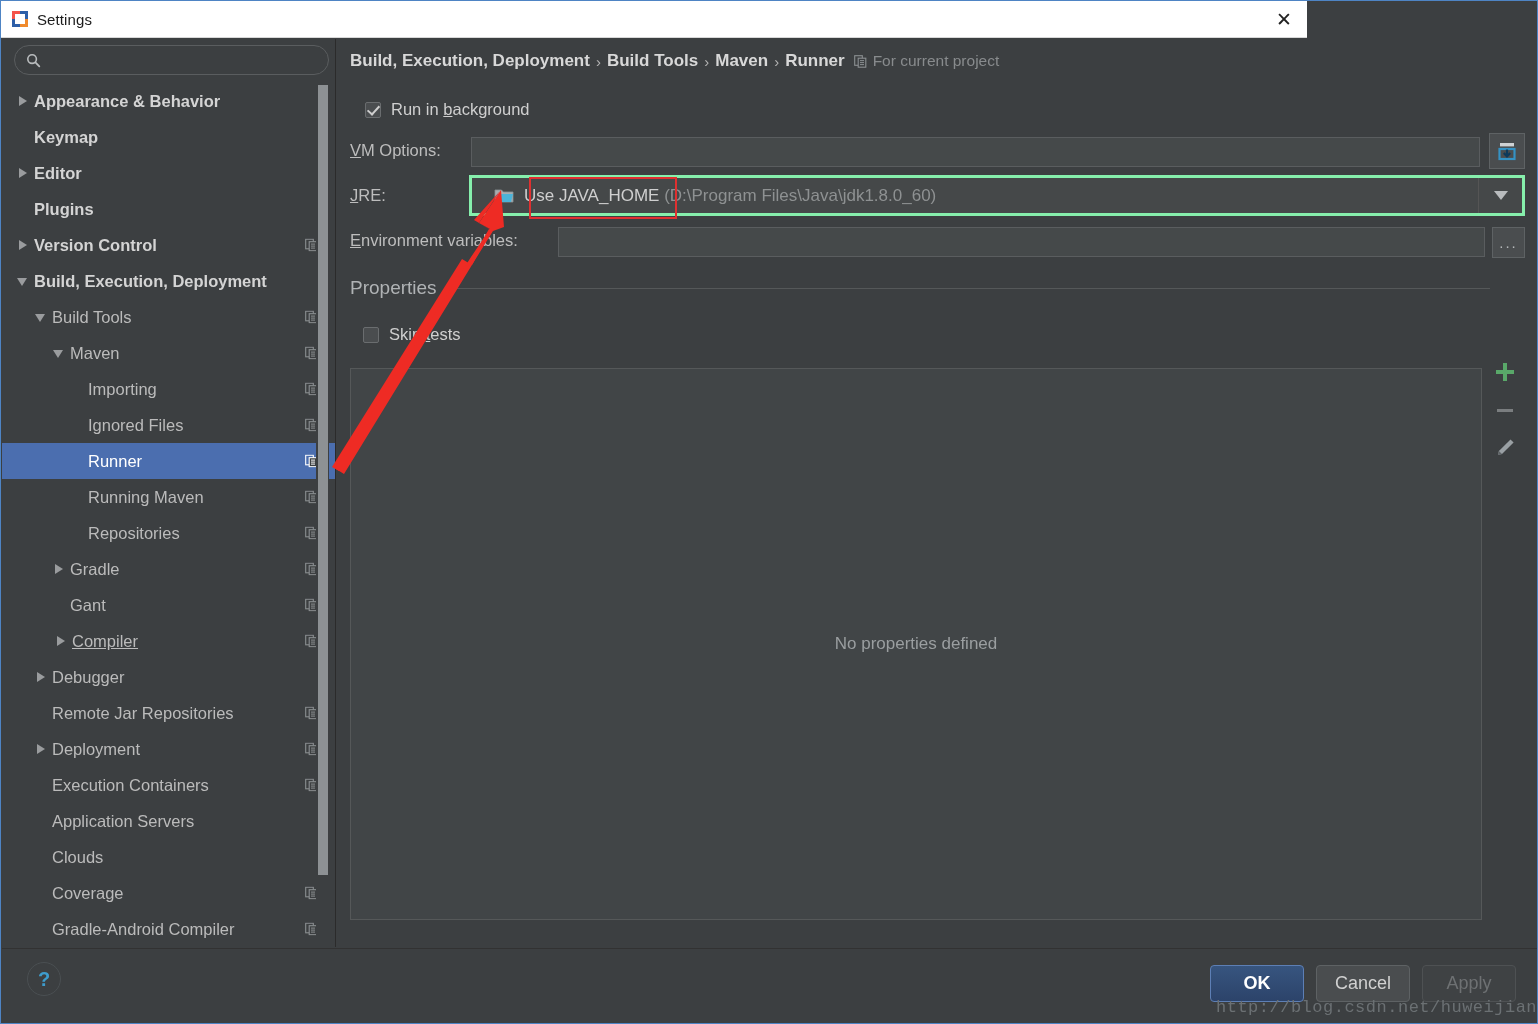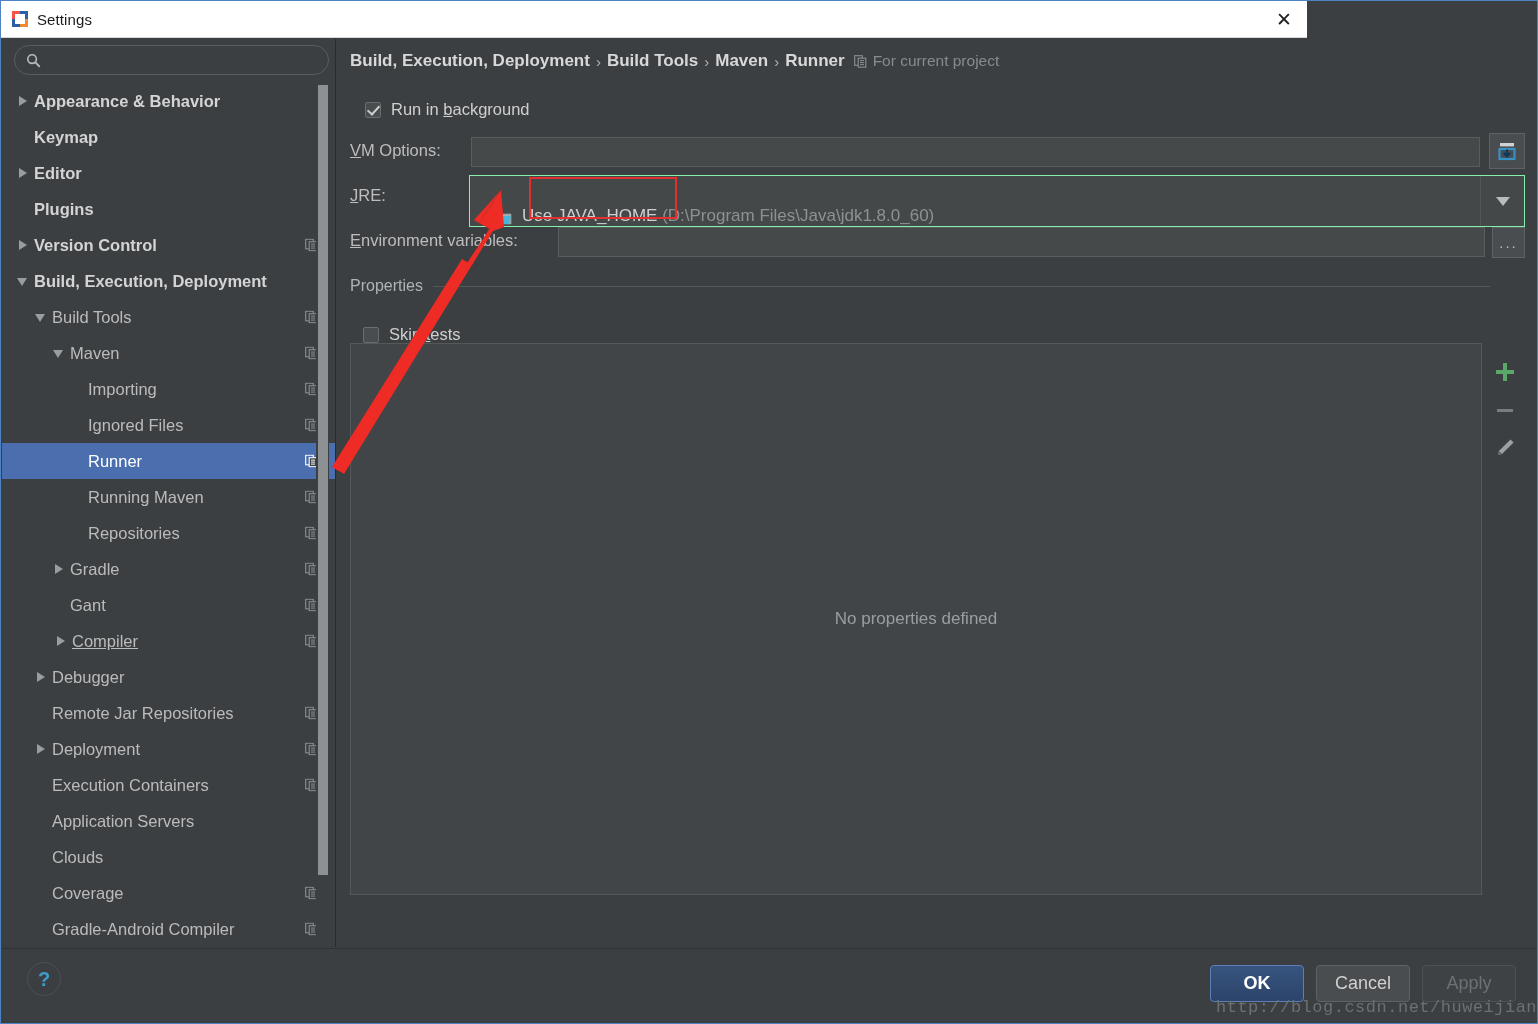--- a/index.html
+++ b/index.html
@@ -165,23 +165,23 @@
   .fld-label { font-size: 16.5px; color: #bdbdbd; white-space: nowrap; }
 
   .textfield {
     background: #45494a;
     border: 1px solid #5a5d5f;
     height: 30px;
   }
 
   .combo {
     background: #454849;
-    border: 1px solid #86efac;
-    height: 52px;
-    display: flex; align-items: flex-end;
+    border: 3px solid #86efac;
+    height: 41px;
+    display: flex; align-items: center;
     position: relative;
   }
   .combo-ico { width: 20px; height: 17px; margin-left: 22px; margin-right: 10px; flex:none; }
   .combo-text { font-size: 17px; color: #cfcfcf; white-space: nowrap; }
   .combo-text .dim { color: #8e9192; }
   .combo-arrow {
     position: absolute; right: 0; top: 0; bottom: 0; width: 44px;
     display: flex; align-items: center; justify-content: center;
     border-left: 1px solid #555; background: #454849;
   }
@@ -189,25 +189,25 @@
     content: ""; border-top: 9px solid #b9bcbe;
     border-left: 7px solid transparent; border-right: 7px solid transparent;
   }
 
   .sq-btn {
     border: 1px solid #5e6264; background: #4a4d4f;
     display: flex; align-items: center; justify-content: center;
   }
 
   .group-sep { position: absolute; display: flex; align-items: center; width: 1140px; }
-  .group-sep .gs-label { font-size: 16px; color: #b0b3b5; margin-right: 10px; white-space: nowrap; text-align: center; }
+  .group-sep .gs-label { font-size: 19px; color: #b0b3b5; margin-right: 10px; white-space: nowrap; text-align: center; }
   .group-sep .gs-line { flex: 1; height: 1px; background: #555859; }
 
   .props-panel {
-    position: absolute; left: 13px; top: 304px;
+    position: absolute; left: 13px; top: 329px;
     width: 1132px; height: 552px;
     background: #414547;
     border: 1px solid #555859;
     display: flex; align-items: center; justify-content: center;
   }
   .props-empty { font-size: 17px; color: #9a9ea0; }
 
   .props-toolbar {
     position: absolute; left: 1149px; top: 315px;
     width: 38px; height: 552px;

